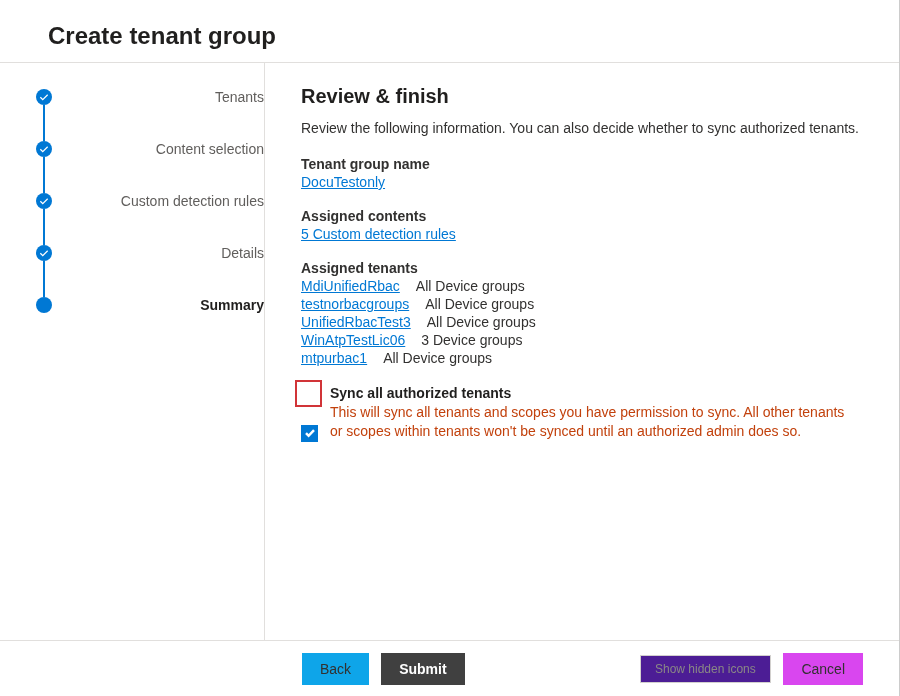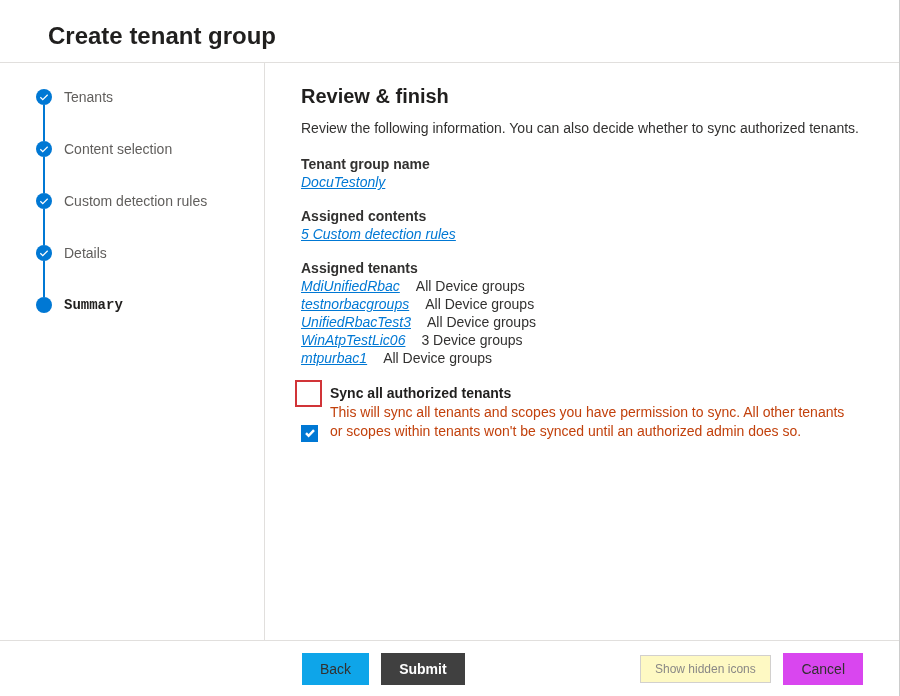--- a/index.html
+++ b/index.html
@@ -51,22 +51,23 @@
     margin: 0;
     padding: 0;
   }
   .step {
     position: relative;
     padding-left: 28px;
     height: 52px;
     display: flex;
     align-items: flex-start;
     padding-top: 0;
-  }
-  .step:last-child { height: auto; font-family: Liberation Mono, monospace; }
+    justify-content: flex-end;
+  }
+  .step:last-child { height: auto; }
   .step .dot {
     position: absolute;
     left: 0;
     top: 1px;
     width: 16px;
     height: 16px;
     border-radius: 50%;
     background: #0078d4;
     display: flex;
     align-items: center;
@@ -119,21 +120,20 @@
   .section-label {
     font-weight: 600;
     font-size: 14px;
     margin: 14px 0 2px 0;
   }
   .link {
     color: #0078d4;
     text-decoration: underline;
     font-size: 14px;
     cursor: pointer;
-    font-style: italic;
   }
   .tenant-row {
     margin: 0 0 1px 0;
     font-size: 14px;
     line-height: 17px;
   }
   .tenant-row .scope {
     margin-left: 16px;
     color: #323130;
   }
@@ -216,21 +216,21 @@
     color: #323130;
     margin-left: auto;
   }
   .hidden-icons-btn {
     position: absolute;
     left: 640px;
     height: 28px;
     padding: 0 14px;
     font-size: 12px;
     color: #8a8886;
-    background: #fef9c3;
+    background: #4c1d95;
     border: 1px solid #d2d0ce;
     cursor: pointer;
   }
 </style>
 </head>
 <body>
 
 <div class="page">
   <div class="header">
     <h1>Create tenant group</h1>

